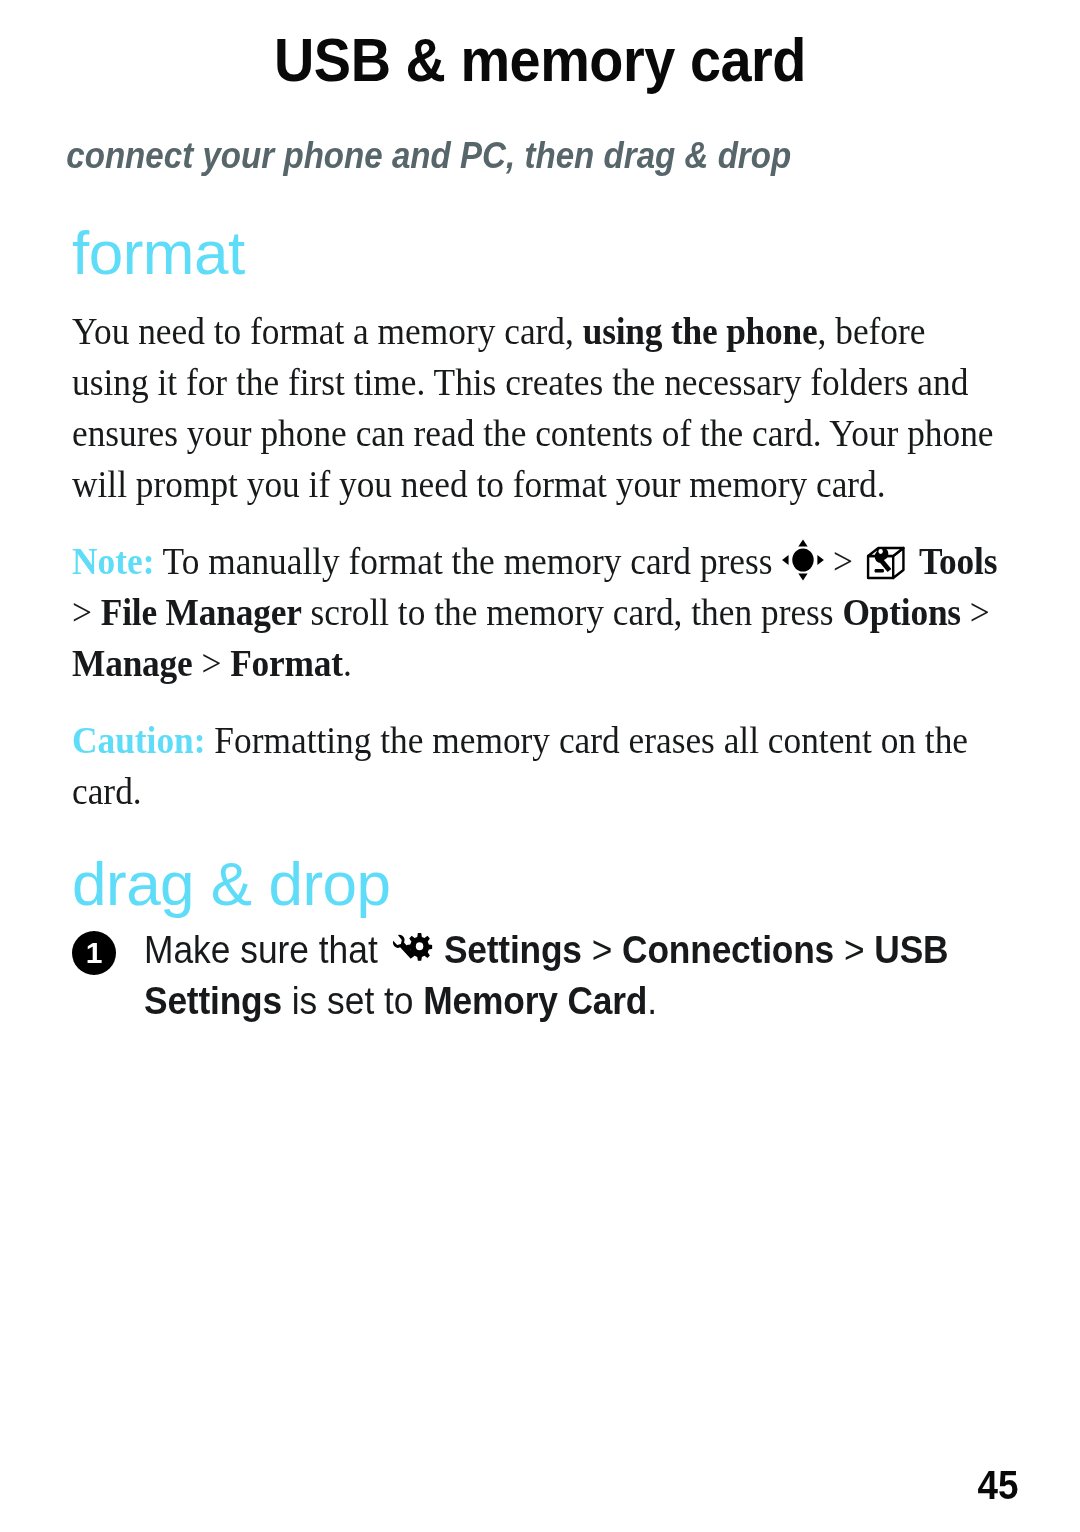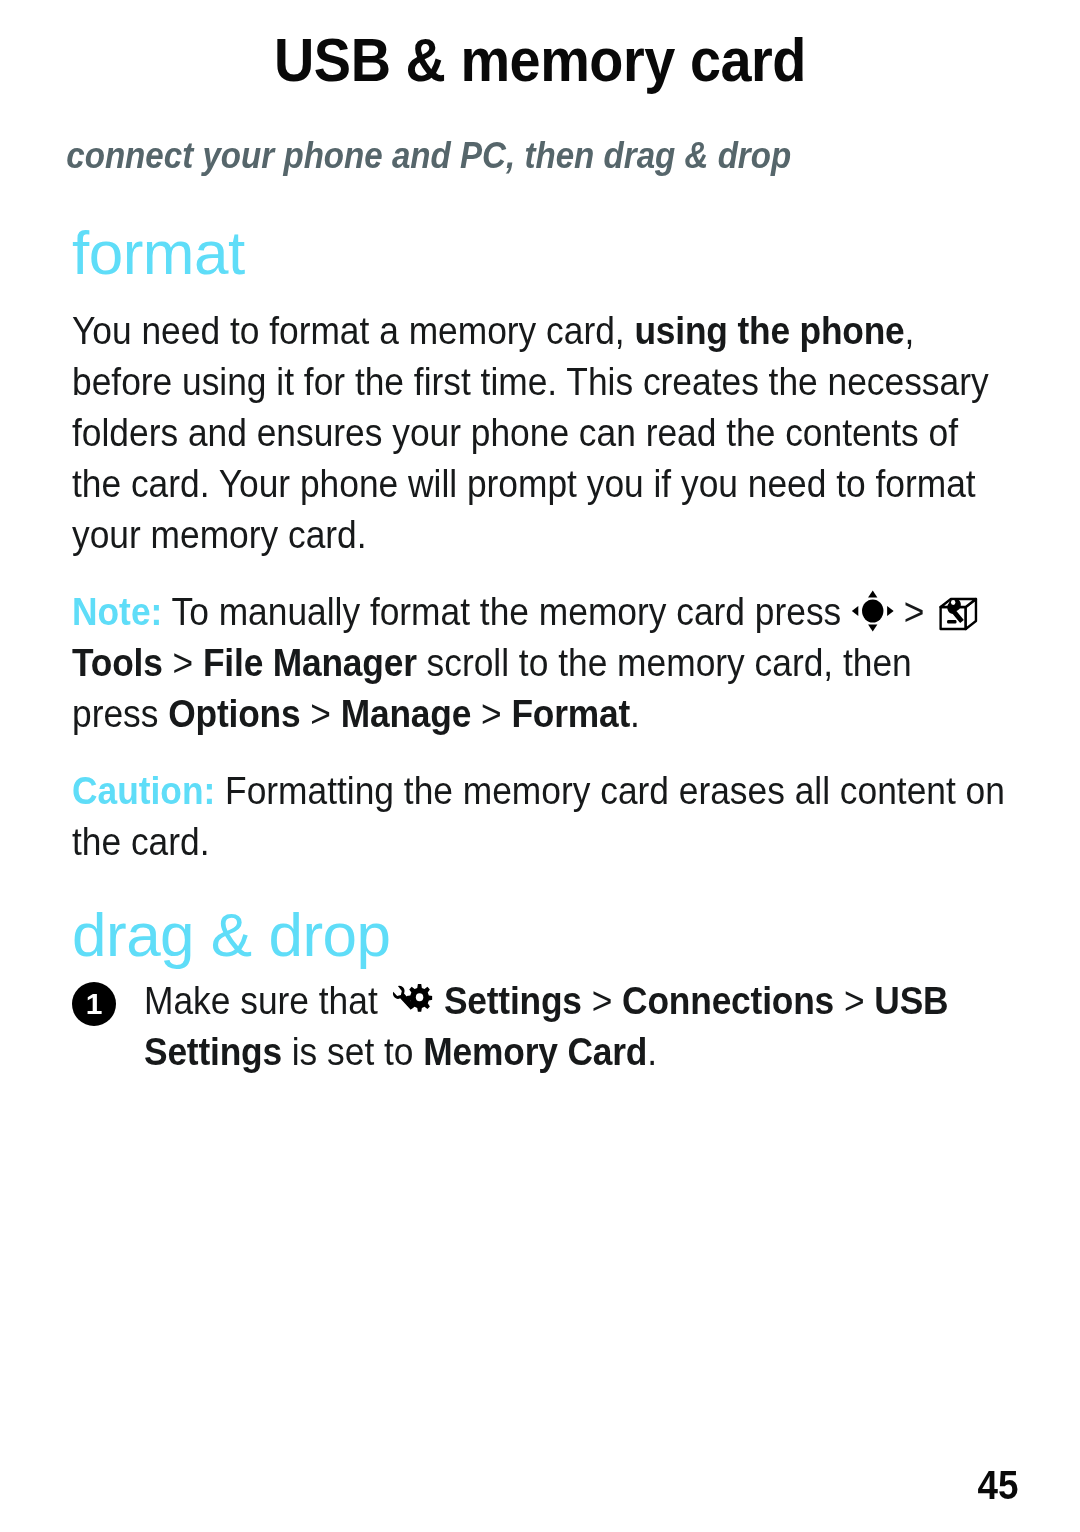--- a/index.html
+++ b/index.html
@@ -58,20 +58,21 @@
     font-weight: 400;
     color: #5fddf8;
     letter-spacing: -0.5px;
   }
   #fmt-heading { padding-top: 46px; }
   #dnd-heading { padding-top: 36px; }
 
   
   .body-block {
     padding: 0 72px 0 72px;
+    font-family: Liberation Serif, serif;
   }
   p.body {
     margin: 0;
     font-size: 38px;
     line-height: 51px;
     font-weight: 400;
     color: #17191a;
     transform: scaleX(0.93);
     transform-origin: left top;
     width: 107.5%;

